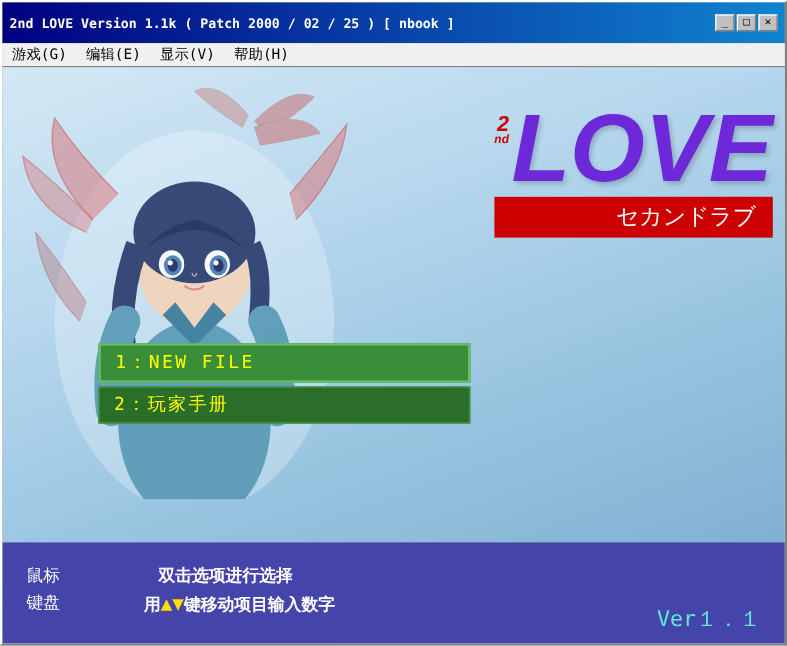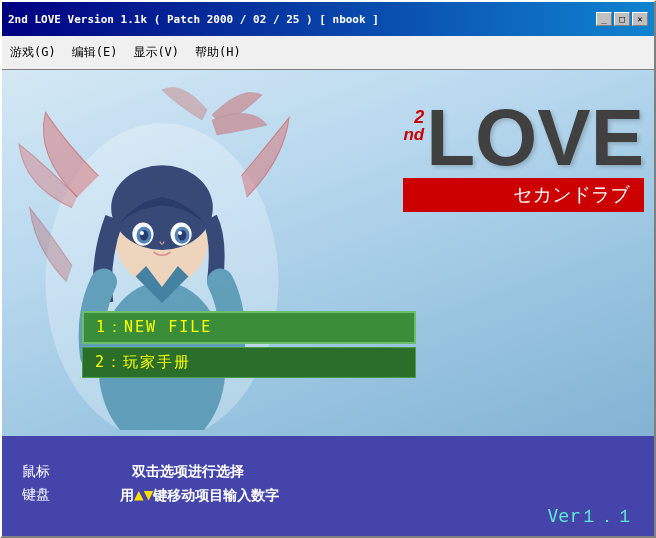--- a/index.html
+++ b/index.html
@@ -66,21 +66,21 @@
       background: #c0c0c0;
     }
 
     
     .menu-bar {
       background: #f0f0f0;
       border-bottom: 1px solid #808080;
       padding: 2px 0;
       display: flex;
       align-items: center;
-      height: 34px;
+      height: 20px;
       flex-shrink: 0;
     }
 
     .menu-item {
       padding: 2px 8px;
       font-size: 12px;
       color: #000;
       cursor: pointer;
       white-space: nowrap;
     }
@@ -117,22 +117,21 @@
       top: 30px;
       right: 10px;
       text-align: right;
     }
 
     
     .game-menu {
       position: absolute;
       left: 80px;
       top: 230px;
-      width: 334px;
-      margin-top: 11px;
+      width: 310px;
     }
 
     .menu-option {
       background: #2a6e2a;
       border: 1px solid #4a9e4a;
       padding: 5px 12px;
       margin-bottom: 3px;
       color: #ffff00;
       font-size: 15px;
       font-family: 'MS Gothic', monospace;
@@ -146,21 +145,21 @@
     }
 
     
     .instructions {
       position: absolute;
       bottom: 0;
       left: 0;
       right: 0;
       background: #4444aa;
       padding: 10px 20px;
-      height: 100px;
+      height: 84px;
       display: flex;
       flex-direction: column;
       justify-content: center;
     }
 
     .instruction-row {
       display: flex;
       align-items: center;
       margin-bottom: 4px;
       font-size: 14px;
@@ -265,23 +264,23 @@
         <path d="M60 45 Q100 30 115 50 Q95 55 65 60 Z" fill="#cc6666" stroke="#aa4444" stroke-width="0.5"></path>
         <path d="M55 35 Q30 5 10 15 Q25 30 50 45 Z" fill="#cc8888" stroke="#aa6666" stroke-width="0.5"></path>
       </svg>
     </div>
 
     <div class="logo-area">
       <div style="position:relative;display:inline-block;">
         <div style="display:flex;align-items:flex-start;">
           <div style="display:flex;flex-direction:column;margin-top:8px;margin-right:2px;">
             <span style="color:#cc0000;font-size:18px;font-weight:bold;font-style:italic;font-family:'Arial',sans-serif;line-height:1;">2</span>
-            <span style="color:#cc0000;font-size:17px;font-weight:bold;font-style:italic;font-family:'Arial',sans-serif;line-height:1;">nd</span>
+            <span style="color:#cc0000;font-size:10px;font-weight:bold;font-style:italic;font-family:'Arial',sans-serif;line-height:1;">nd</span>
           </div>
-          <div style="color:#404040;font-size:80px;font-weight:900;font-family:'Arial Black','Impact',sans-serif;line-height:0.95;text-shadow:2px 2px 4px rgba(0,0,0,0.2);">LOVE</div>
+          <div style="color:#6d28d9;font-size:80px;font-weight:900;font-style:italic;font-family:'Arial Black','Impact',sans-serif;line-height:0.95;text-shadow:2px 2px 4px rgba(0,0,0,0.2);">LOVE</div>
         </div>
         <div style="background:#cc0000;color:white;font-size:19px;padding:4px 14px;text-align:right;font-family:'MS Gothic',monospace;margin-top:2px;">セカンドラブ</div>
       </div>
     </div>
 
     <div class="game-menu">
       <div class="menu-option" style="background:#3a8e3a;border:2px solid #6abe6a;">1：NEW  FILE</div>
       <div class="menu-option">2：玩家手册</div>
     </div>
 

